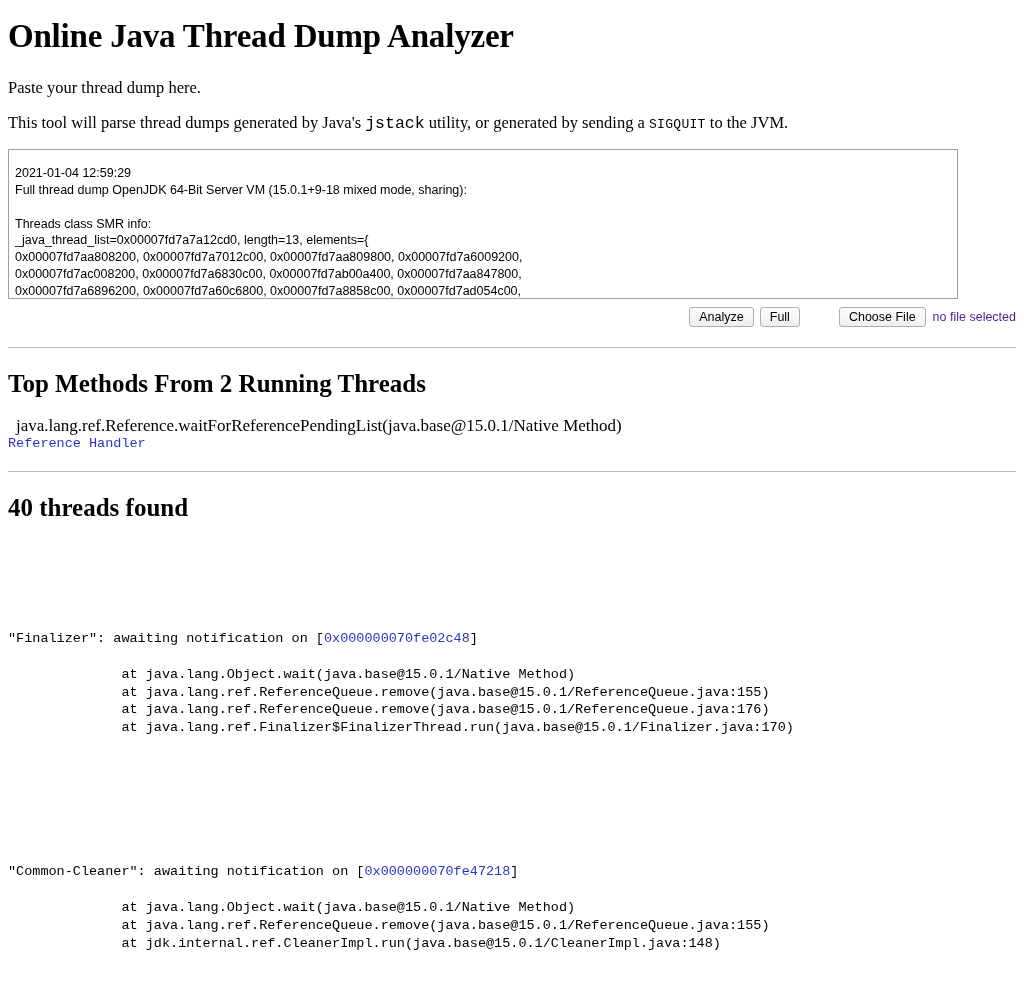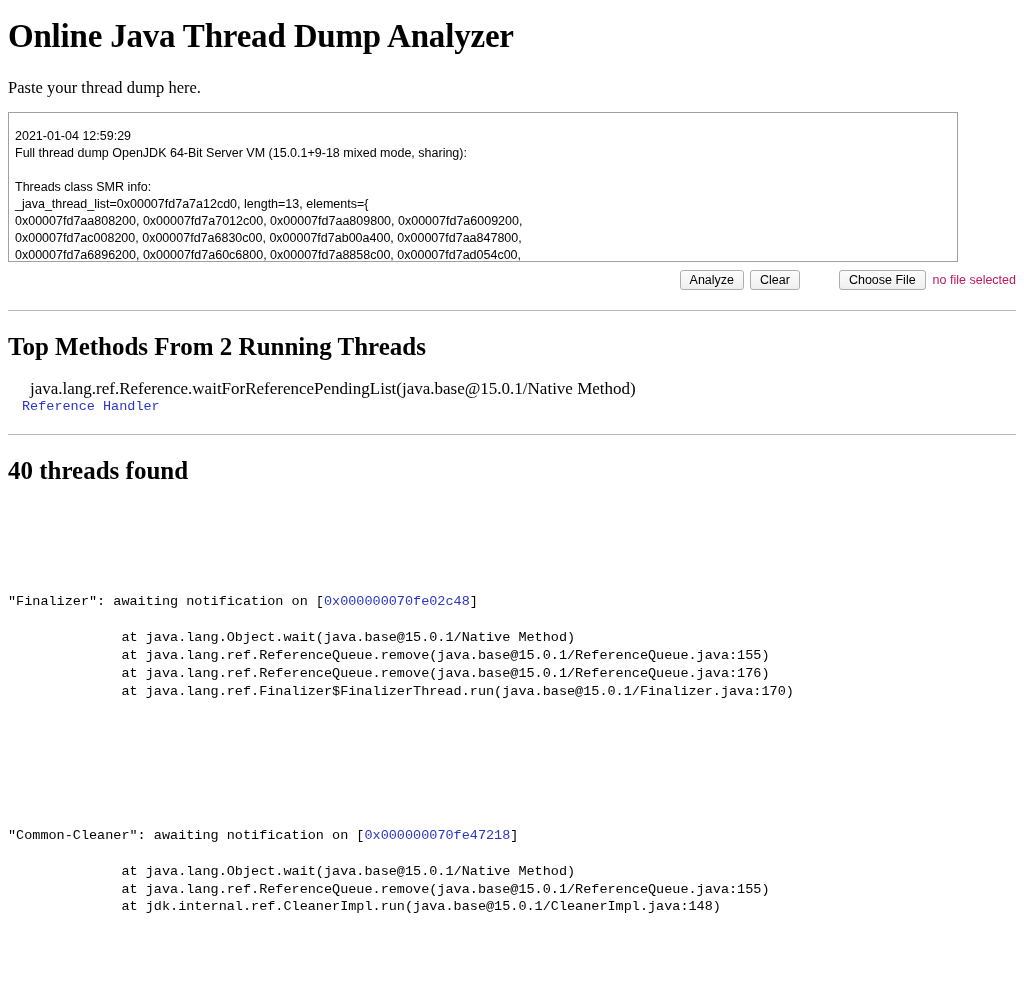--- a/index.html
+++ b/index.html
@@ -85,21 +85,21 @@
   }
   .file-row {
     display: flex;
     align-items: center;
     gap: 7px;
     padding-left: 33px;
   }
   .file-label {
     font-family: "Liberation Sans", sans-serif;
     font-size: 12.5px;
-    color: #be185d;
+    color: #4c1d95;
   }
   hr.sep {
     border: none;
     border-top: 1px solid #b8b8b8;
     margin: 20px 0 0 0;
   }
   .method-row {
     display: flex;
     align-items: baseline;
     margin: 10px 0 10px 0;
@@ -107,21 +107,21 @@
   }
   .method-name {
     font-family: "Liberation Serif", serif;
     font-size: 17px;
     padding-left: 8px;
   }
   .thread-tag {
     font-family: "Liberation Mono", monospace;
     font-size: 13.5px;
     color: #2b35c4;
-    margin-left: 14px;
+    margin-left: 0;
   }
   .methods-block {
     margin: 16px 0 10px 0;
   }
   .dumplist {
     font-family: "Liberation Mono", monospace;
     font-size: 13.5px;
     line-height: 1.33;
     white-space: pre;
     margin: 18px 0 0 0;
@@ -138,37 +138,40 @@
 </style>
 </head>
 <body>
 
 <div class="page">
 
   <h1>Online Java Thread Dump Analyzer</h1>
 
   <p class="para">Paste your thread dump here.</p>
 
+  <p class="para">
+    <span>This tool will parse thread dumps generated by Java's </span><code class="mono">jstack</code><span> utility, or generated by sending a </span><span class="smallcaps">SIGQUIT</span><span> to the JVM.</span>
+  </p>
 
   <div class="dumparea-wrap">
     <textarea class="dump" spellcheck="false" placeholder="" style="">2021-01-04 12:59:29
 Full thread dump OpenJDK 64-Bit Server VM (15.0.1+9-18 mixed mode, sharing):
 
 Threads class SMR info:
 _java_thread_list=0x00007fd7a7a12cd0, length=13, elements={
 0x00007fd7aa808200, 0x00007fd7a7012c00, 0x00007fd7aa809800, 0x00007fd7a6009200,
 0x00007fd7ac008200, 0x00007fd7a6830c00, 0x00007fd7ab00a400, 0x00007fd7aa847800,
 0x00007fd7a6896200, 0x00007fd7a60c6800, 0x00007fd7a8858c00, 0x00007fd7ad054c00,
 0x00007fd7a7018800
 }</textarea>
   </div>
 
   <div class="controls">
     <button class="btn">Analyze</button>
-    <button class="btn">Clear</button>
+    <button class="btn">Full</button>
     <div class="file-row">
       <button class="btn">Choose File</button>
       <span class="file-label">no file selected</span>
     </div>
   </div>
 
 
   <hr class="sep">
 
   <h2>Top Methods From 2 Running Threads</h2>

